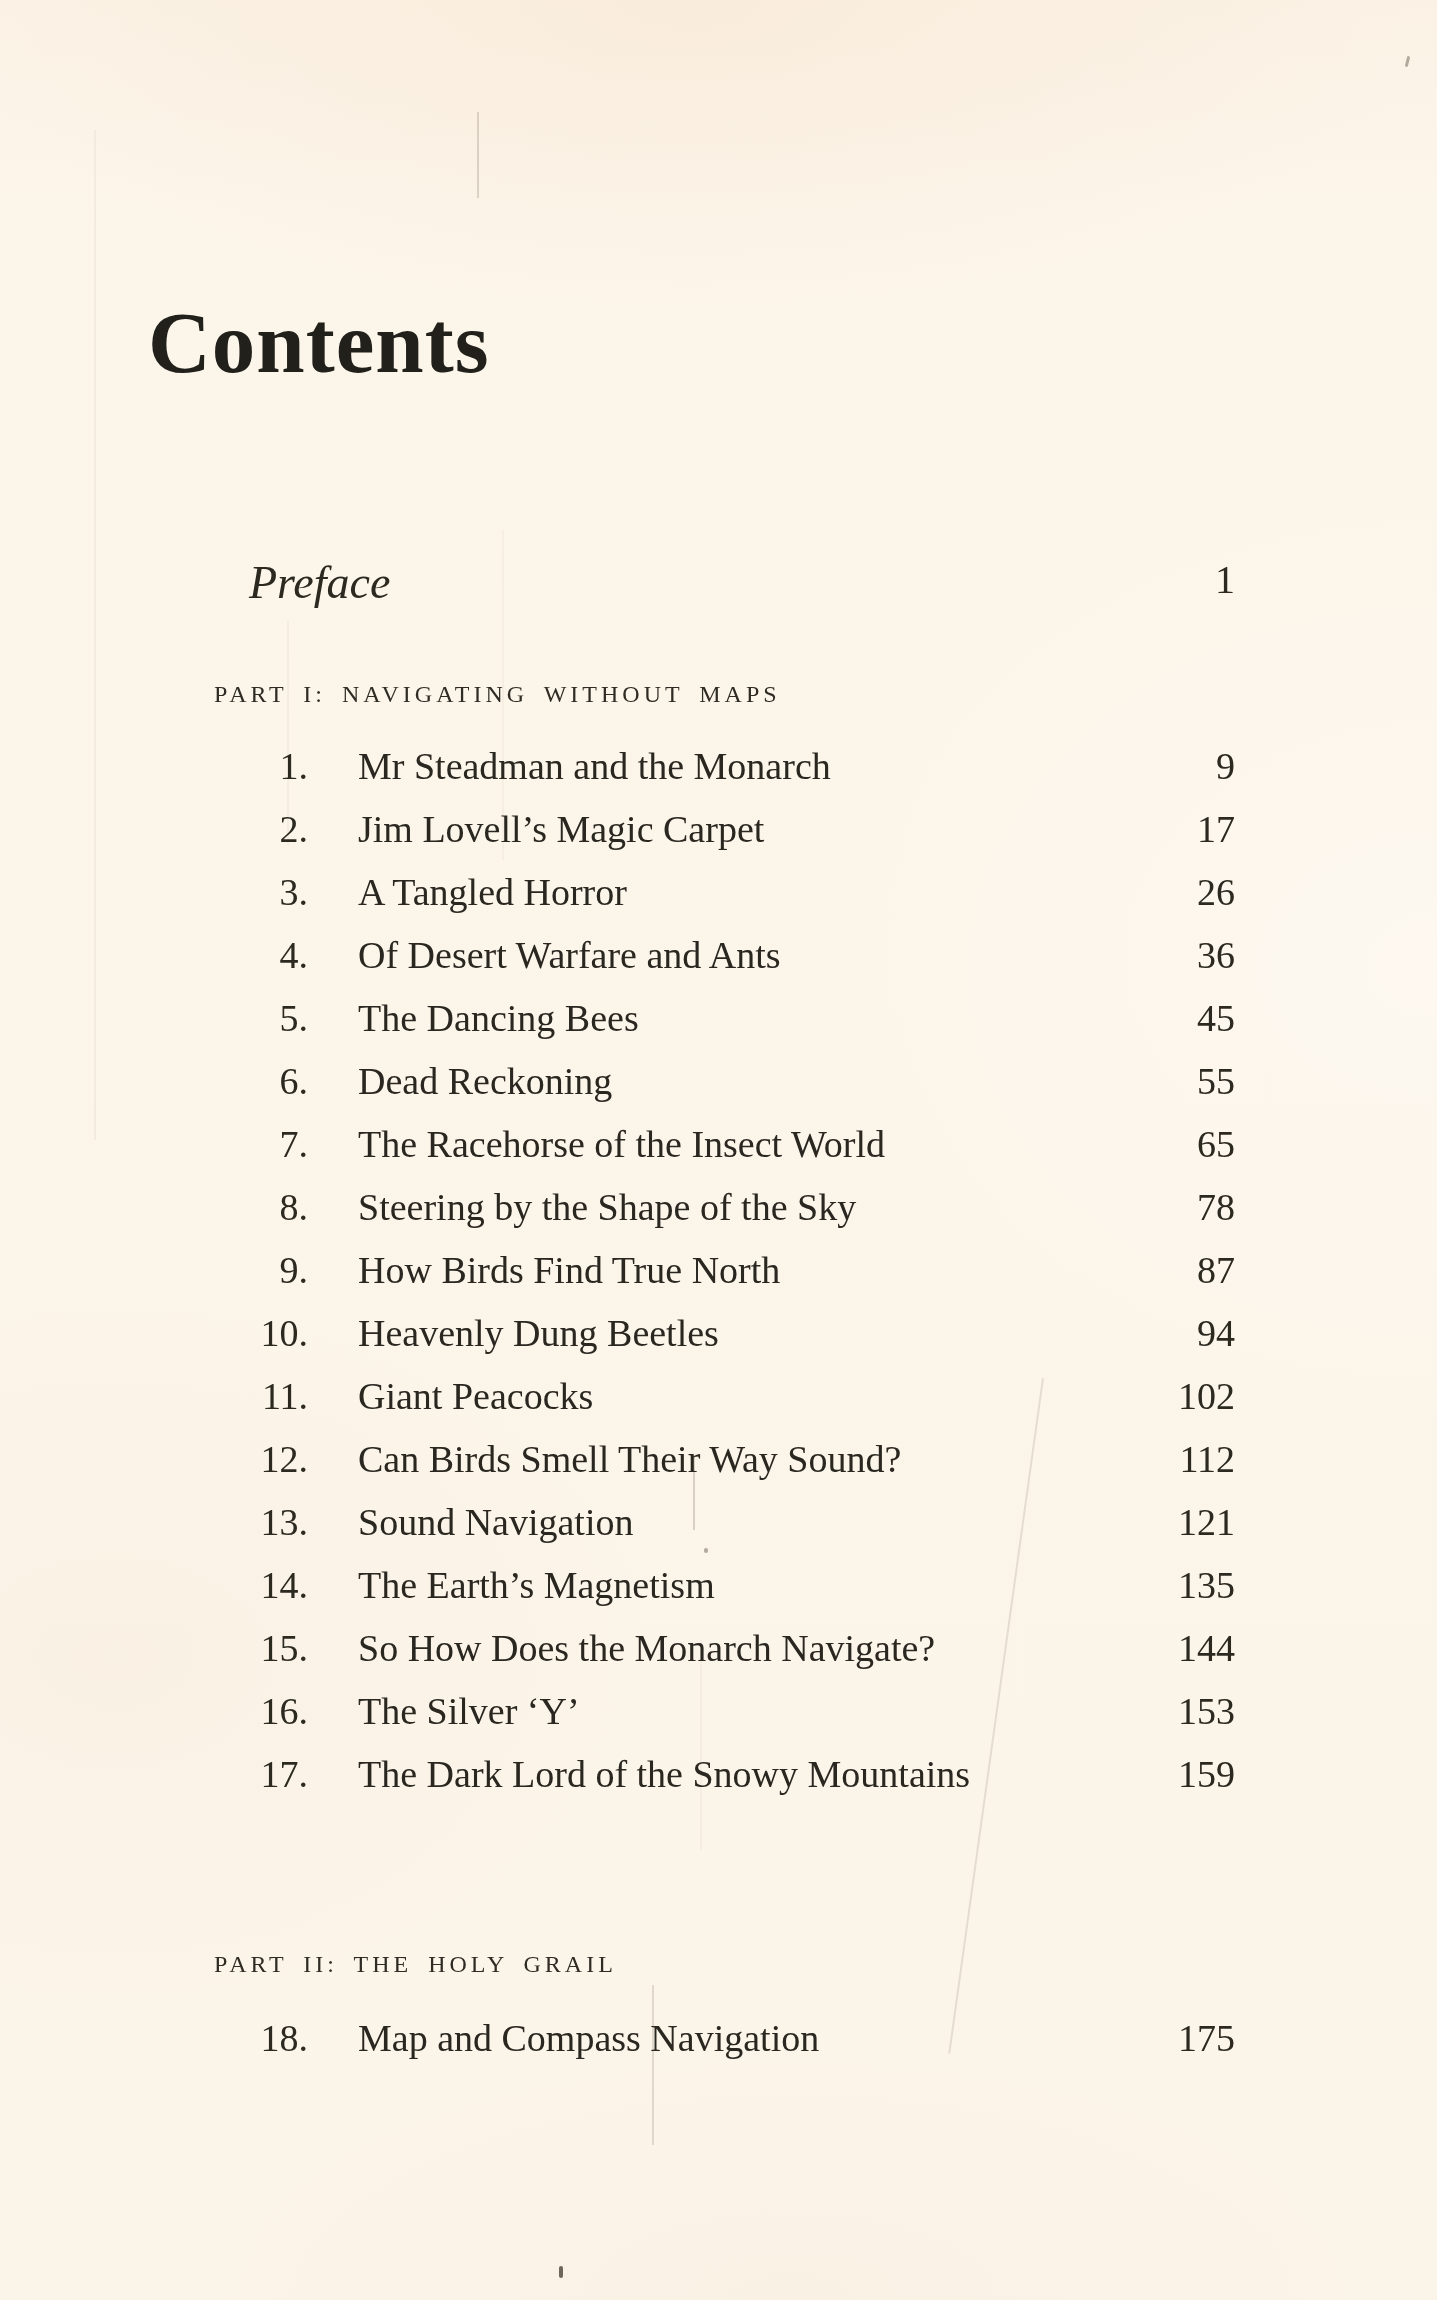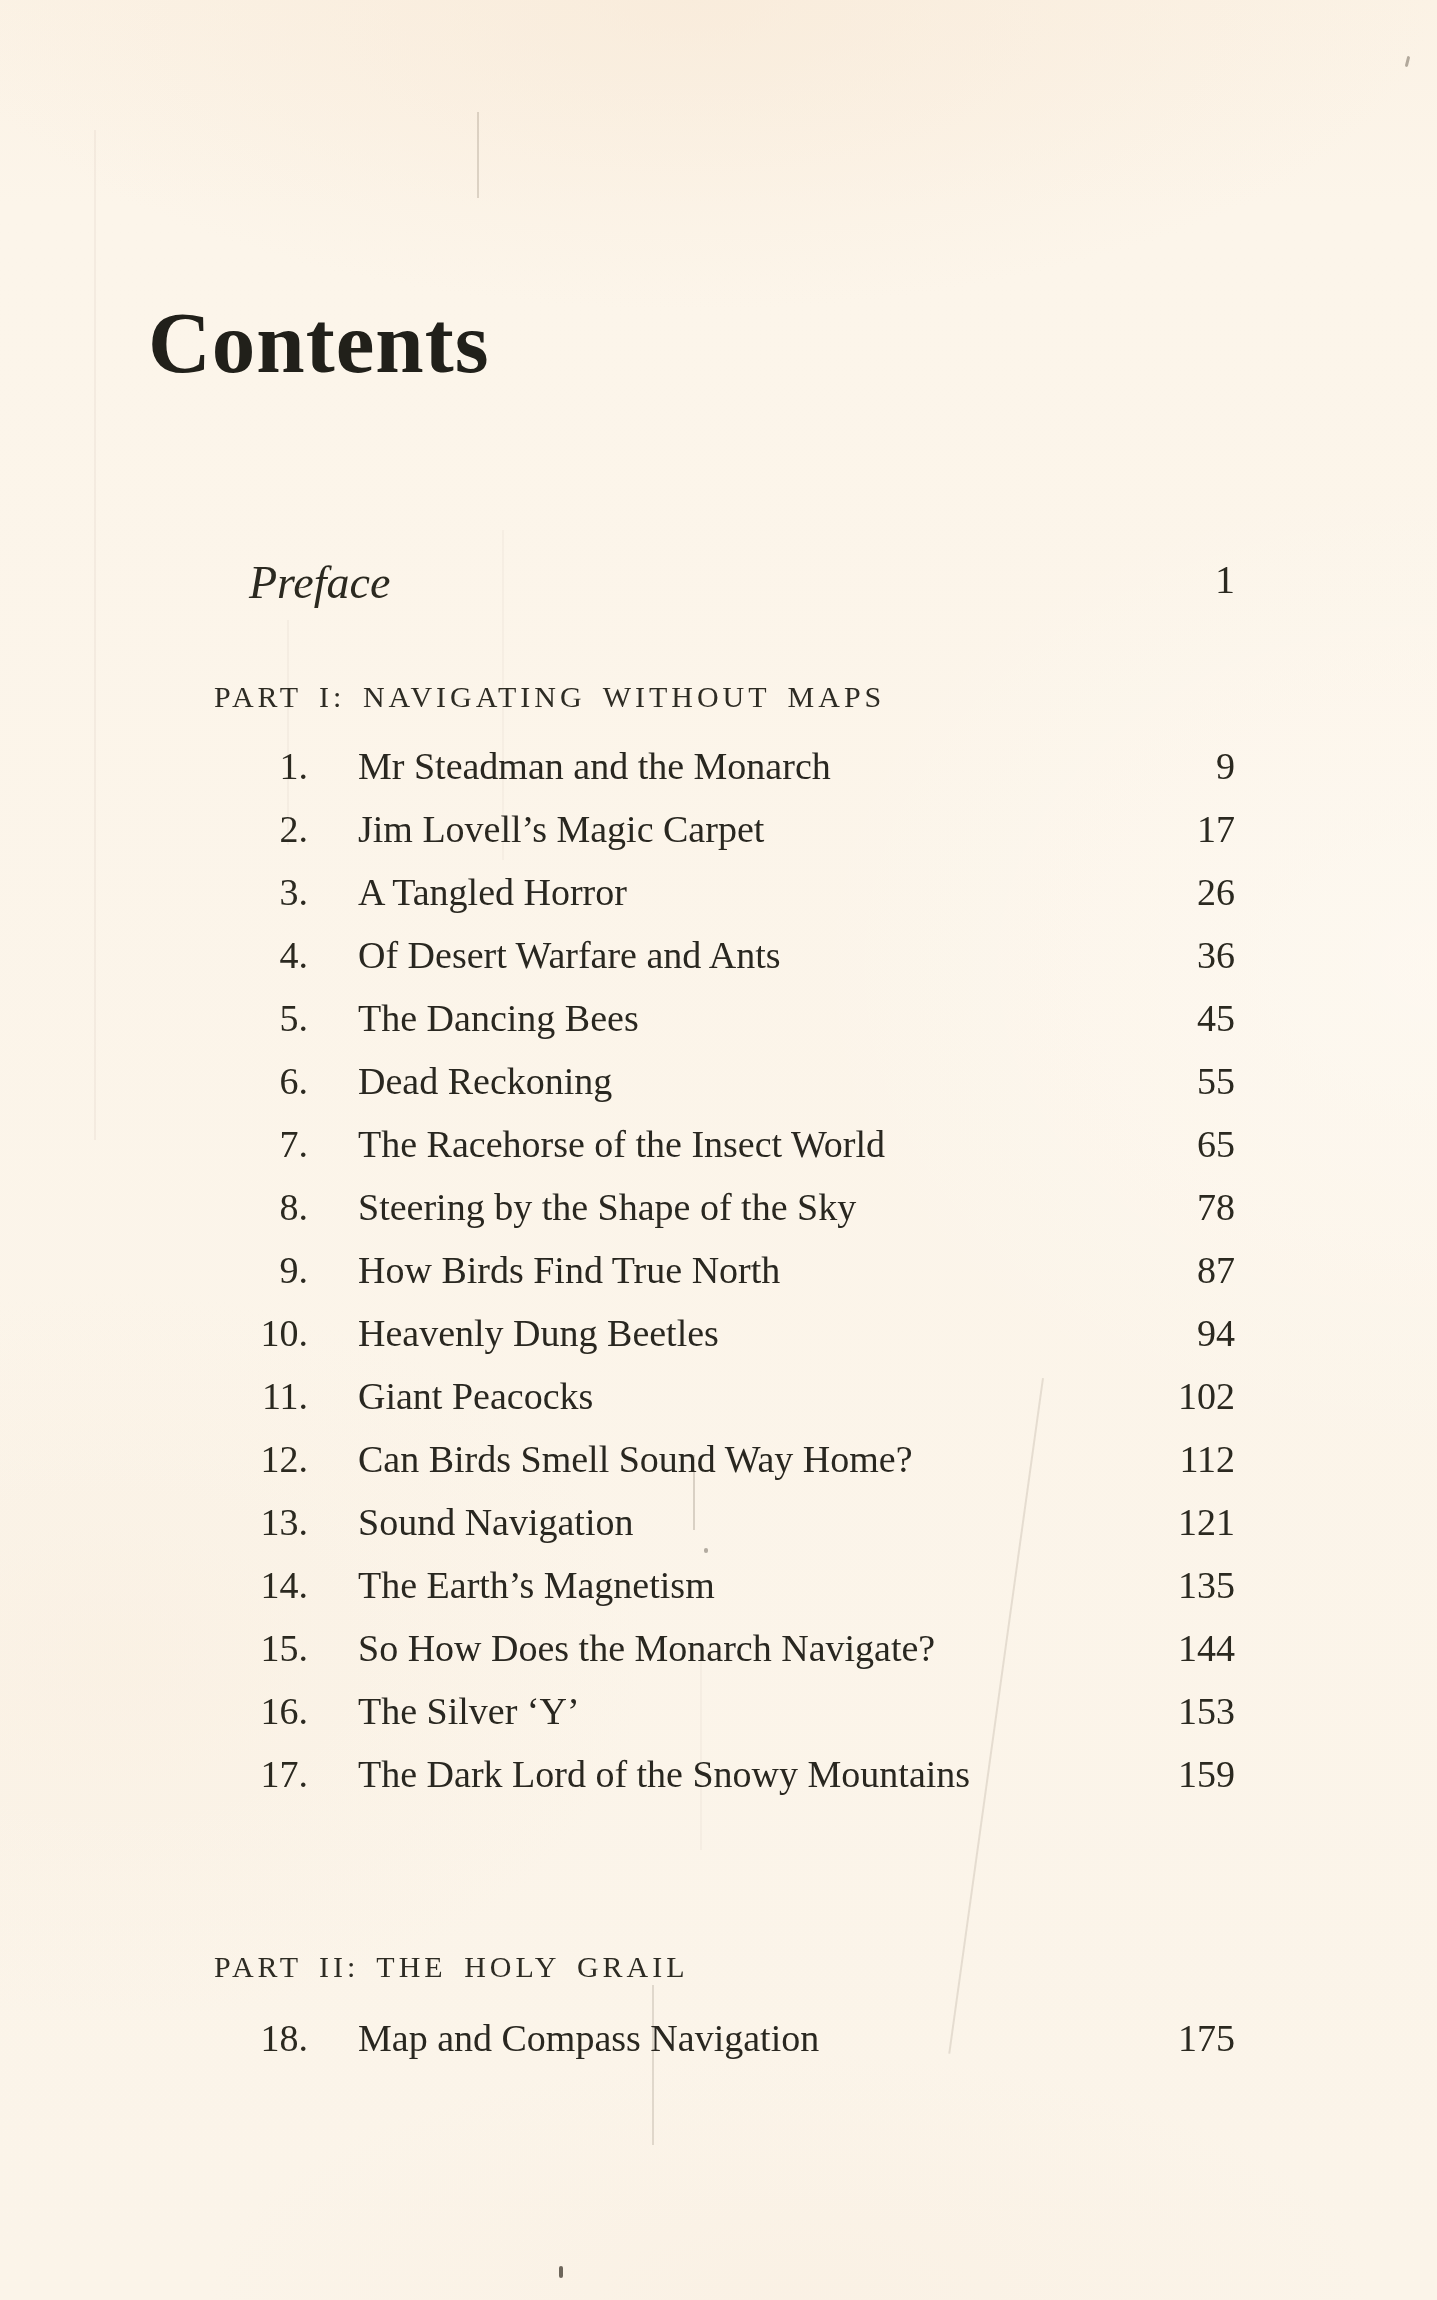--- a/index.html
+++ b/index.html
@@ -23,21 +23,21 @@
     font-size:87px;line-height:1;letter-spacing:1px;
     color:#21201a;white-space:nowrap;font-weight:bold;
   }
   .preface-row .label{
     position:absolute;left:232px;
     font-style:italic;font-size:46px;line-height:1;white-space:nowrap;
   }
   .row{position:absolute;left:17px;width:1424px;height:60px;}
   .part-heading{
     position:absolute;left:197px;
-    font-size:30px;line-height:1;letter-spacing:4px;word-spacing:6px;
+    font-size:24px;line-height:1;letter-spacing:4px;word-spacing:6px;
     color:#2e2c24;white-space:nowrap;
   }
   .num{
     position:absolute;left:150px;width:141px;text-align:right;
     font-size:38px;line-height:1;color:#2b2920;
     font-feature-settings:"onum" 1;
   }
   .chtitle{
     position:absolute;left:341px;
     font-size:38px;line-height:1;white-space:nowrap;color:#292720;font-family:Liberation Serif, serif;
@@ -130,21 +130,21 @@
     <span class="chtitle">Heavenly Dung Beetles</span>
     <span class="pagenum">94</span>
   </div>
   <div class="row" style="top:1377px">
     <span class="num">11.</span>
     <span class="chtitle">Giant Peacocks</span>
     <span class="pagenum">102</span>
   </div>
   <div class="row" style="top:1440px">
     <span class="num">12.</span>
-    <span class="chtitle">Can Birds Smell Sound Way Home?</span>
+    <span class="chtitle">Can Birds Smell Their Way Sound?</span>
     <span class="pagenum">112</span>
   </div>
   <div class="row" style="top:1503px">
     <span class="num">13.</span>
     <span class="chtitle">Sound Navigation</span>
     <span class="pagenum">121</span>
   </div>
   <div class="row" style="top:1566px">
     <span class="num">14.</span>
     <span class="chtitle">The Earth’s Magnetism</span>

